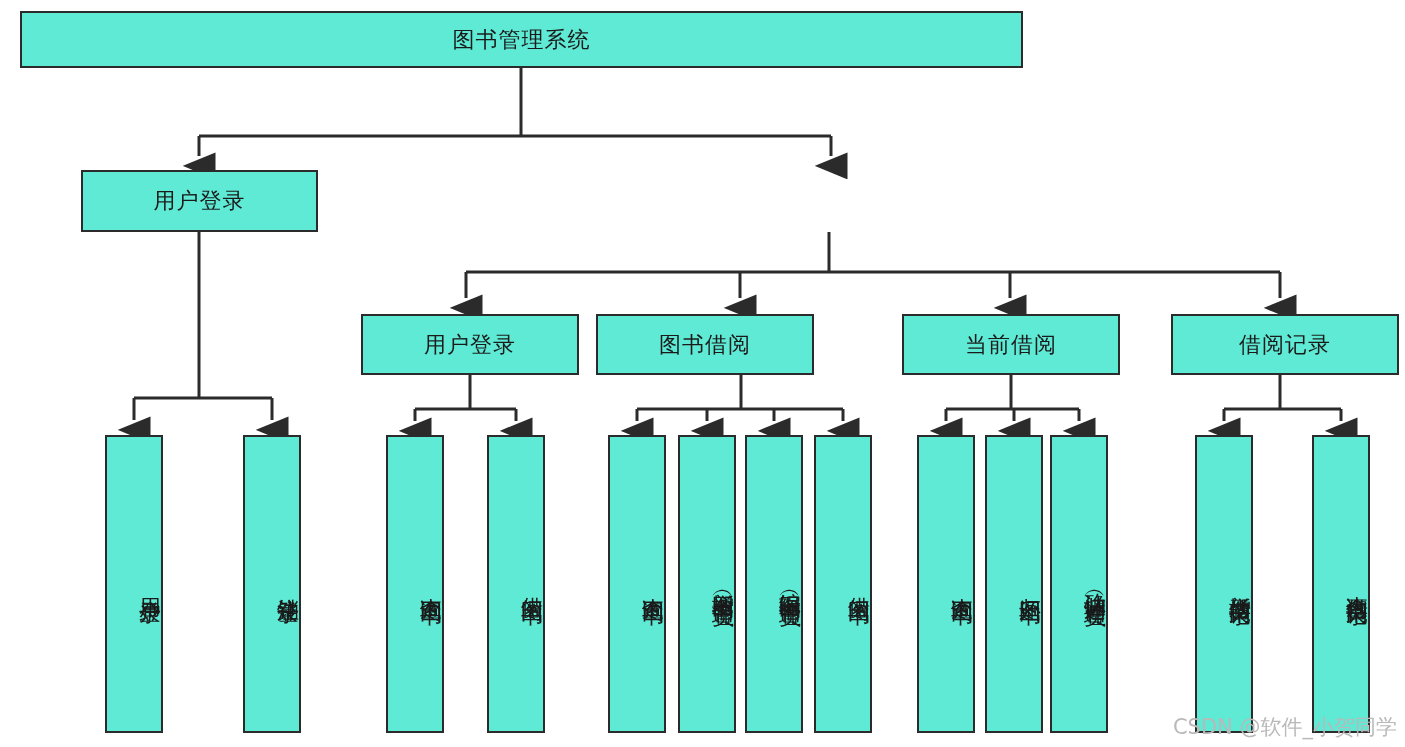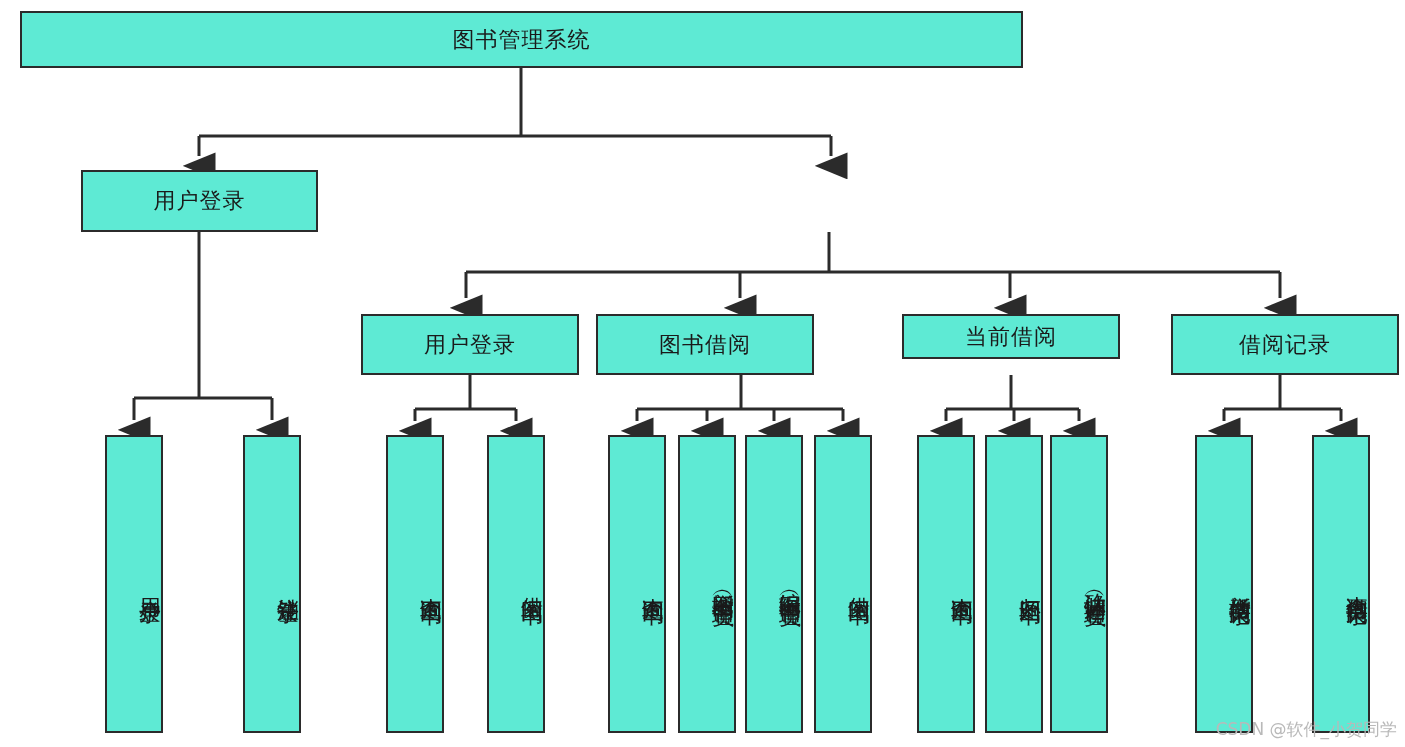--- a/index.html
+++ b/index.html
@@ -45,21 +45,21 @@
     left: 0;
     top: 0;
     width: 1405px;
     height: 747px;
     pointer-events: none;
   }
   #watermark {
     position: absolute;
     right: 8px;
     bottom: 6px;
-    font-size: 17px;
+    font-size: 21px;
     color: #b9b9b9;
     white-space: nowrap;
     font-family: "DejaVu Sans", "Liberation Sans", sans-serif;
   }
 </style>
 </head>
 <body>
 
 <div id="canvas">
 
@@ -112,21 +112,21 @@
       <path d="M1341,409 L1341,421" marker-end="url(#arrow)"></path>
     </g>
   </svg>
 
   <div class="node h" id="node-root" style="left: 20px; top: 11px; width: 1003px; height: 57px;">图书管理系统</div>
 
   <div class="node h" id="node-l2-0" style="left: 81px; top: 170px; width: 237px; height: 62px;">用户登录</div>
 
   <div class="node h" id="node-l3-0" style="left: 361px; top: 314px; width: 218px; height: 61px;">用户登录</div>
   <div class="node h" id="node-l3-1" style="left: 596px; top: 314px; width: 218px; height: 61px;">图书借阅</div>
-  <div class="node h" id="node-l3-2" style="left: 902px; top: 314px; width: 218px; height: 45px;">当前借阅</div>
+  <div class="node h" id="node-l3-2" style="left: 902px; top: 314px; width: 218px; height: 61px;">当前借阅</div>
   <div class="node h" id="node-l3-3" style="left: 1171px; top: 314px; width: 228px; height: 61px;">借阅记录</div>
 
   <div class="node v" id="node-leaf-0" style="left: 105px; top: 435px; width: 58px; height: 298px;">用户登录</div>
   <div class="node v" id="node-leaf-1" style="left: 243px; top: 435px; width: 58px; height: 298px;">注销登录</div>
   <div class="node v" id="node-leaf-2" style="left: 386px; top: 435px; width: 58px; height: 298px;">查询图书</div>
   <div class="node v" id="node-leaf-3" style="left: 487px; top: 435px; width: 58px; height: 298px;">借阅图书</div>
   <div class="node v" id="node-leaf-4" style="left: 608px; top: 435px; width: 58px; height: 298px;">查询图书</div>
   <div class="node v" id="node-leaf-5" style="left: 678px; top: 435px; width: 58px; height: 298px;">新增图书（管理员）</div>
   <div class="node v" id="node-leaf-6" style="left: 745px; top: 435px; width: 58px; height: 298px;">编辑图书（管理员）</div>
   <div class="node v" id="node-leaf-7" style="left: 814px; top: 435px; width: 58px; height: 298px;">借阅图书</div>

